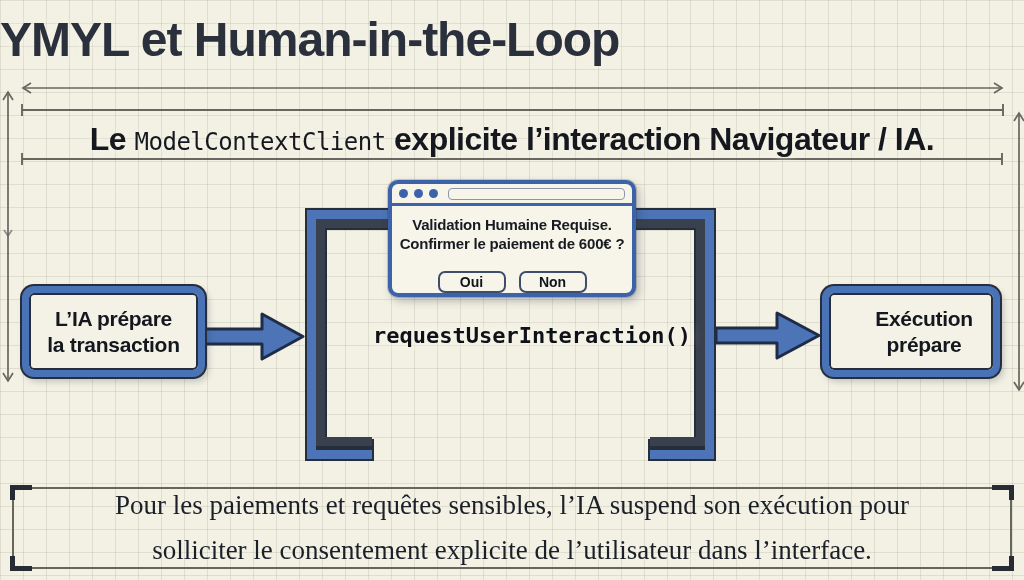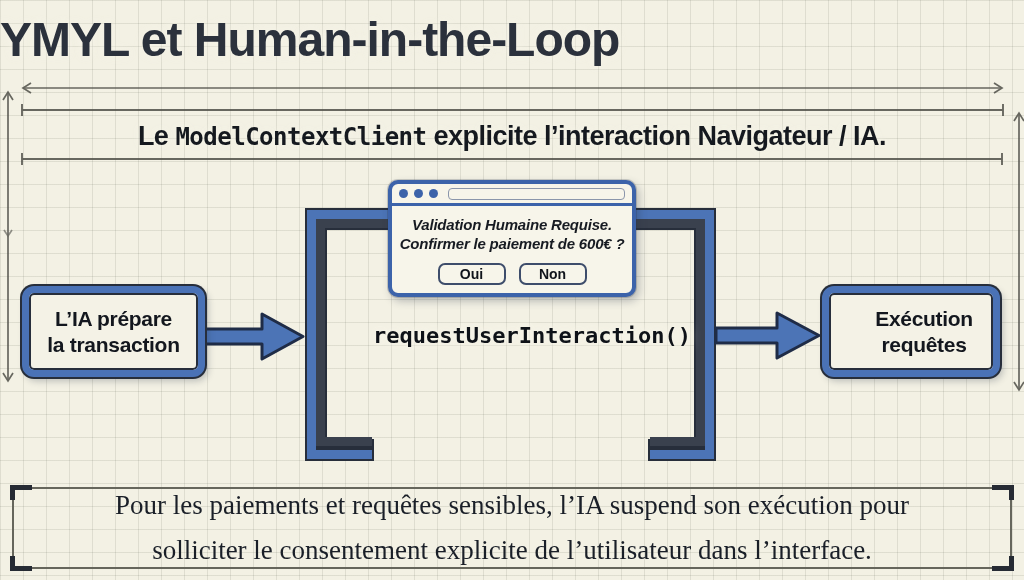--- a/index.html
+++ b/index.html
@@ -23,22 +23,22 @@
     position:absolute; top:12px; left:0; width:100%;
     text-align:left; font-weight:bold; font-size:48px;
     letter-spacing:-1px; color:#2b313c;
     text-shadow:0 0 10px rgba(246,244,232,.9);
   }
   .subtitle{
     position:absolute; top:121px; left:0; width:100%;
     text-align:center; color:#15191f; white-space:pre;
     text-shadow:0 0 8px rgba(246,244,232,.95);
   }
-  .subtitle .sans{ font-weight:bold; font-size:27px; letter-spacing:-0.5px;text-align:center; }
-  .subtitle .mono{ font-family:"DejaVu Sans Mono", monospace; font-weight:bold; font-size:24px; letter-spacing:-0.5px; }
+  .subtitle .sans{ font-weight:bold; font-size:32px; letter-spacing:-0.5px;text-align:center; }
+  .subtitle .mono{ font-family:"DejaVu Sans Mono", monospace; font-weight:normal; font-size:24px; letter-spacing:-0.5px; }
 
   .flow-box{
     position:absolute; background:#f4f2e6;
     border:7px solid #4a72b6; border-radius:12px;
     box-shadow:0 0 0 2px #272e3b, inset 0 0 0 2px #272e3b, 3px 4px 7px rgba(40,50,70,.28);
     display:flex; flex-direction:column; align-items:center; justify-content:center;
     font-weight:bold; font-size:21px; line-height:26px;
     letter-spacing:-0.3px; color:#13171e; text-align:center;
   }
   #left-box{ left:22px; top:286px; width:183px; height:91px; }
@@ -58,23 +58,23 @@
   }
   .dialog-titlebar{
     height:22px; border-bottom:3px solid #3c63aa;
     display:flex; align-items:center; padding:0 7px;
   }
   .dot{ width:9px; height:9px; border-radius:50%; background:#3c63aa; margin-right:6px; }
   .addr-bar{ flex:1; height:12px; margin-left:4px; border:1.5px solid #8b96ab; border-radius:4px; background:#f7f5ea; }
   .dialog-msg{
     margin-top:9px; text-align:center;
     font-weight:bold; font-size:15px; line-height:19px;
-    letter-spacing:-0.2px; color:#171b22;font-style:italic;
+    letter-spacing:-0.2px; color:#171b22;
   }
-  .dialog-buttons{ display:flex; justify-content:center; gap:13px; margin-top:10px; }
+  .dialog-buttons{ display:flex; justify-content:center; gap:13px; margin-top:18px; }
   .dlg-btn{
     width:68px; height:22px; border:2px solid #3e4d6b; border-radius:7px;
     background:#f7f5ea; font-weight:bold; font-size:14px; color:#10141b;
     display:flex; align-items:center; justify-content:center; cursor:pointer;
   }
 
   .footer-box{
     position:absolute; left:12px; top:487px; width:1000px; height:82px;
     border:2px solid #66665c;
   }
@@ -152,21 +152,21 @@
 
   <div class="subtitle"><span class="sans">Le </span><span class="mono">ModelContextClient</span><span class="sans"> explicite l’interaction Navigateur / IA.</span></div>
 
   <div class="flow-box" id="left-box">
     <span>L’IA prépare</span>
     <span>la transaction</span>
   </div>
 
   <div class="flow-box" id="right-box">
     <span>Exécution</span>
-    <span>requêtes</span>
+    <span>prépare</span>
   </div>
 
   <div class="code-call">requestUserInteraction()</div>
 
   <div class="dialog">
     <div class="dialog-titlebar">
       <span class="dot"></span>
       <span class="dot"></span>
       <span class="dot"></span>
       <span class="addr-bar"></span>

